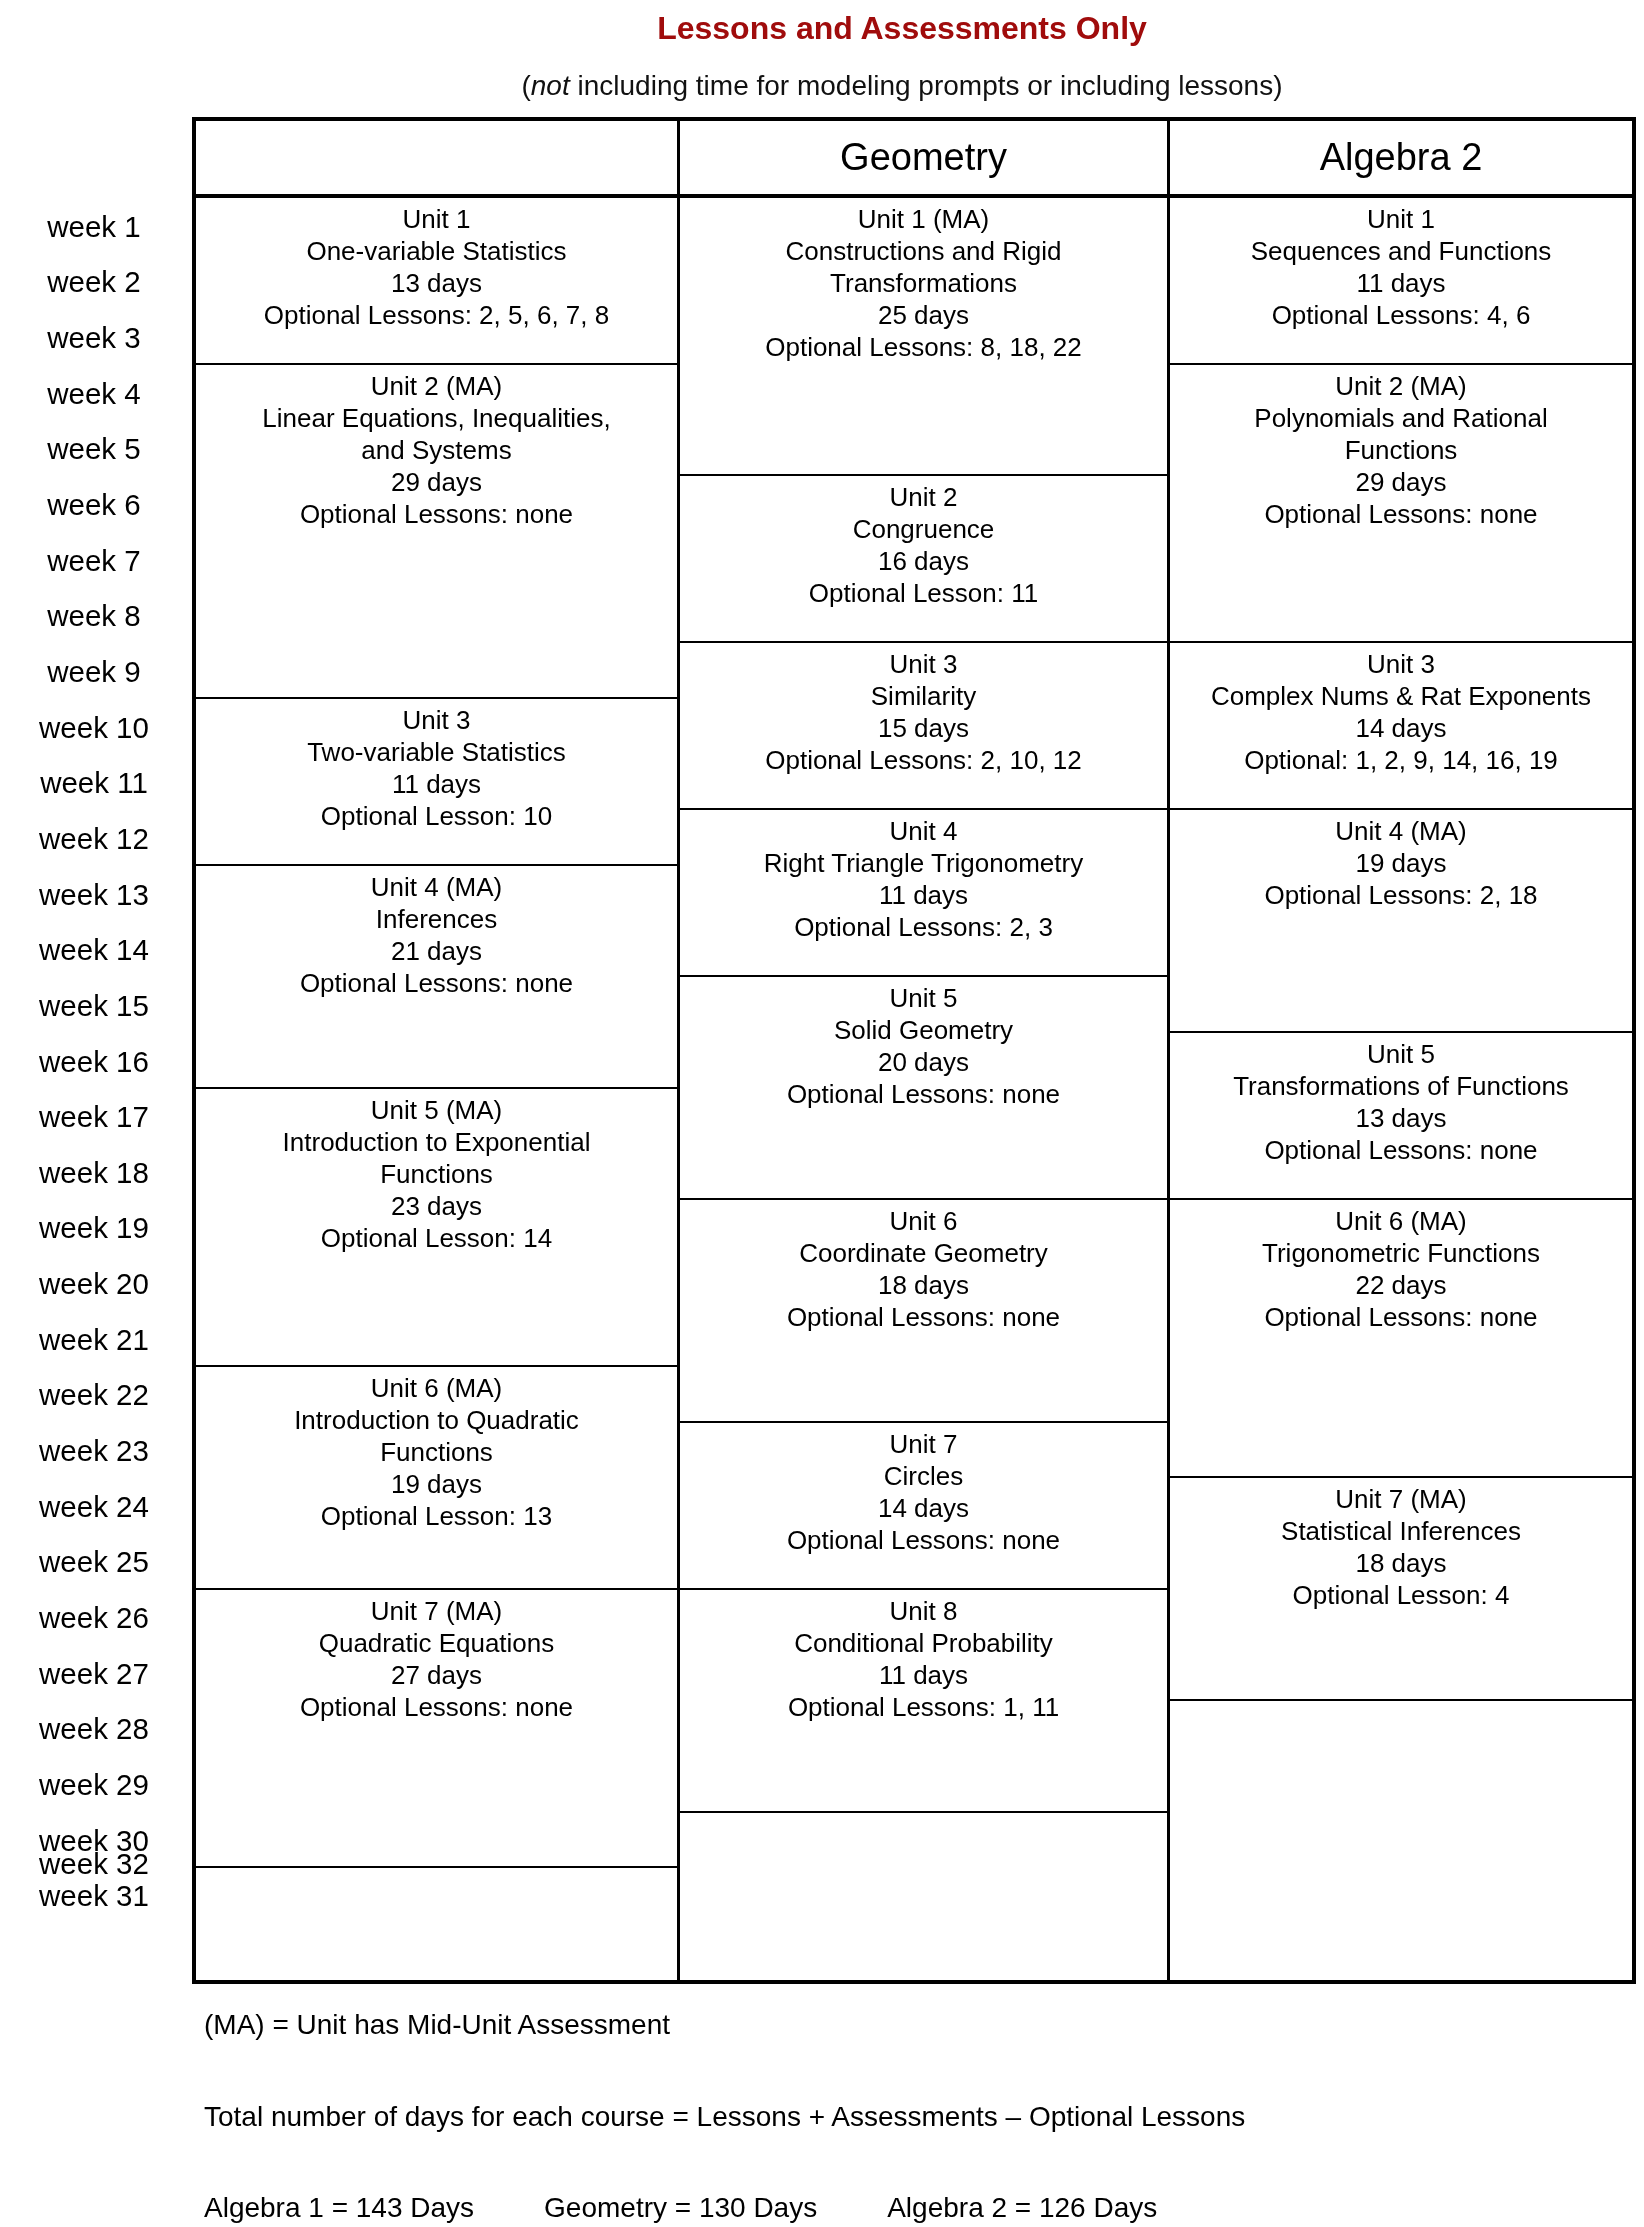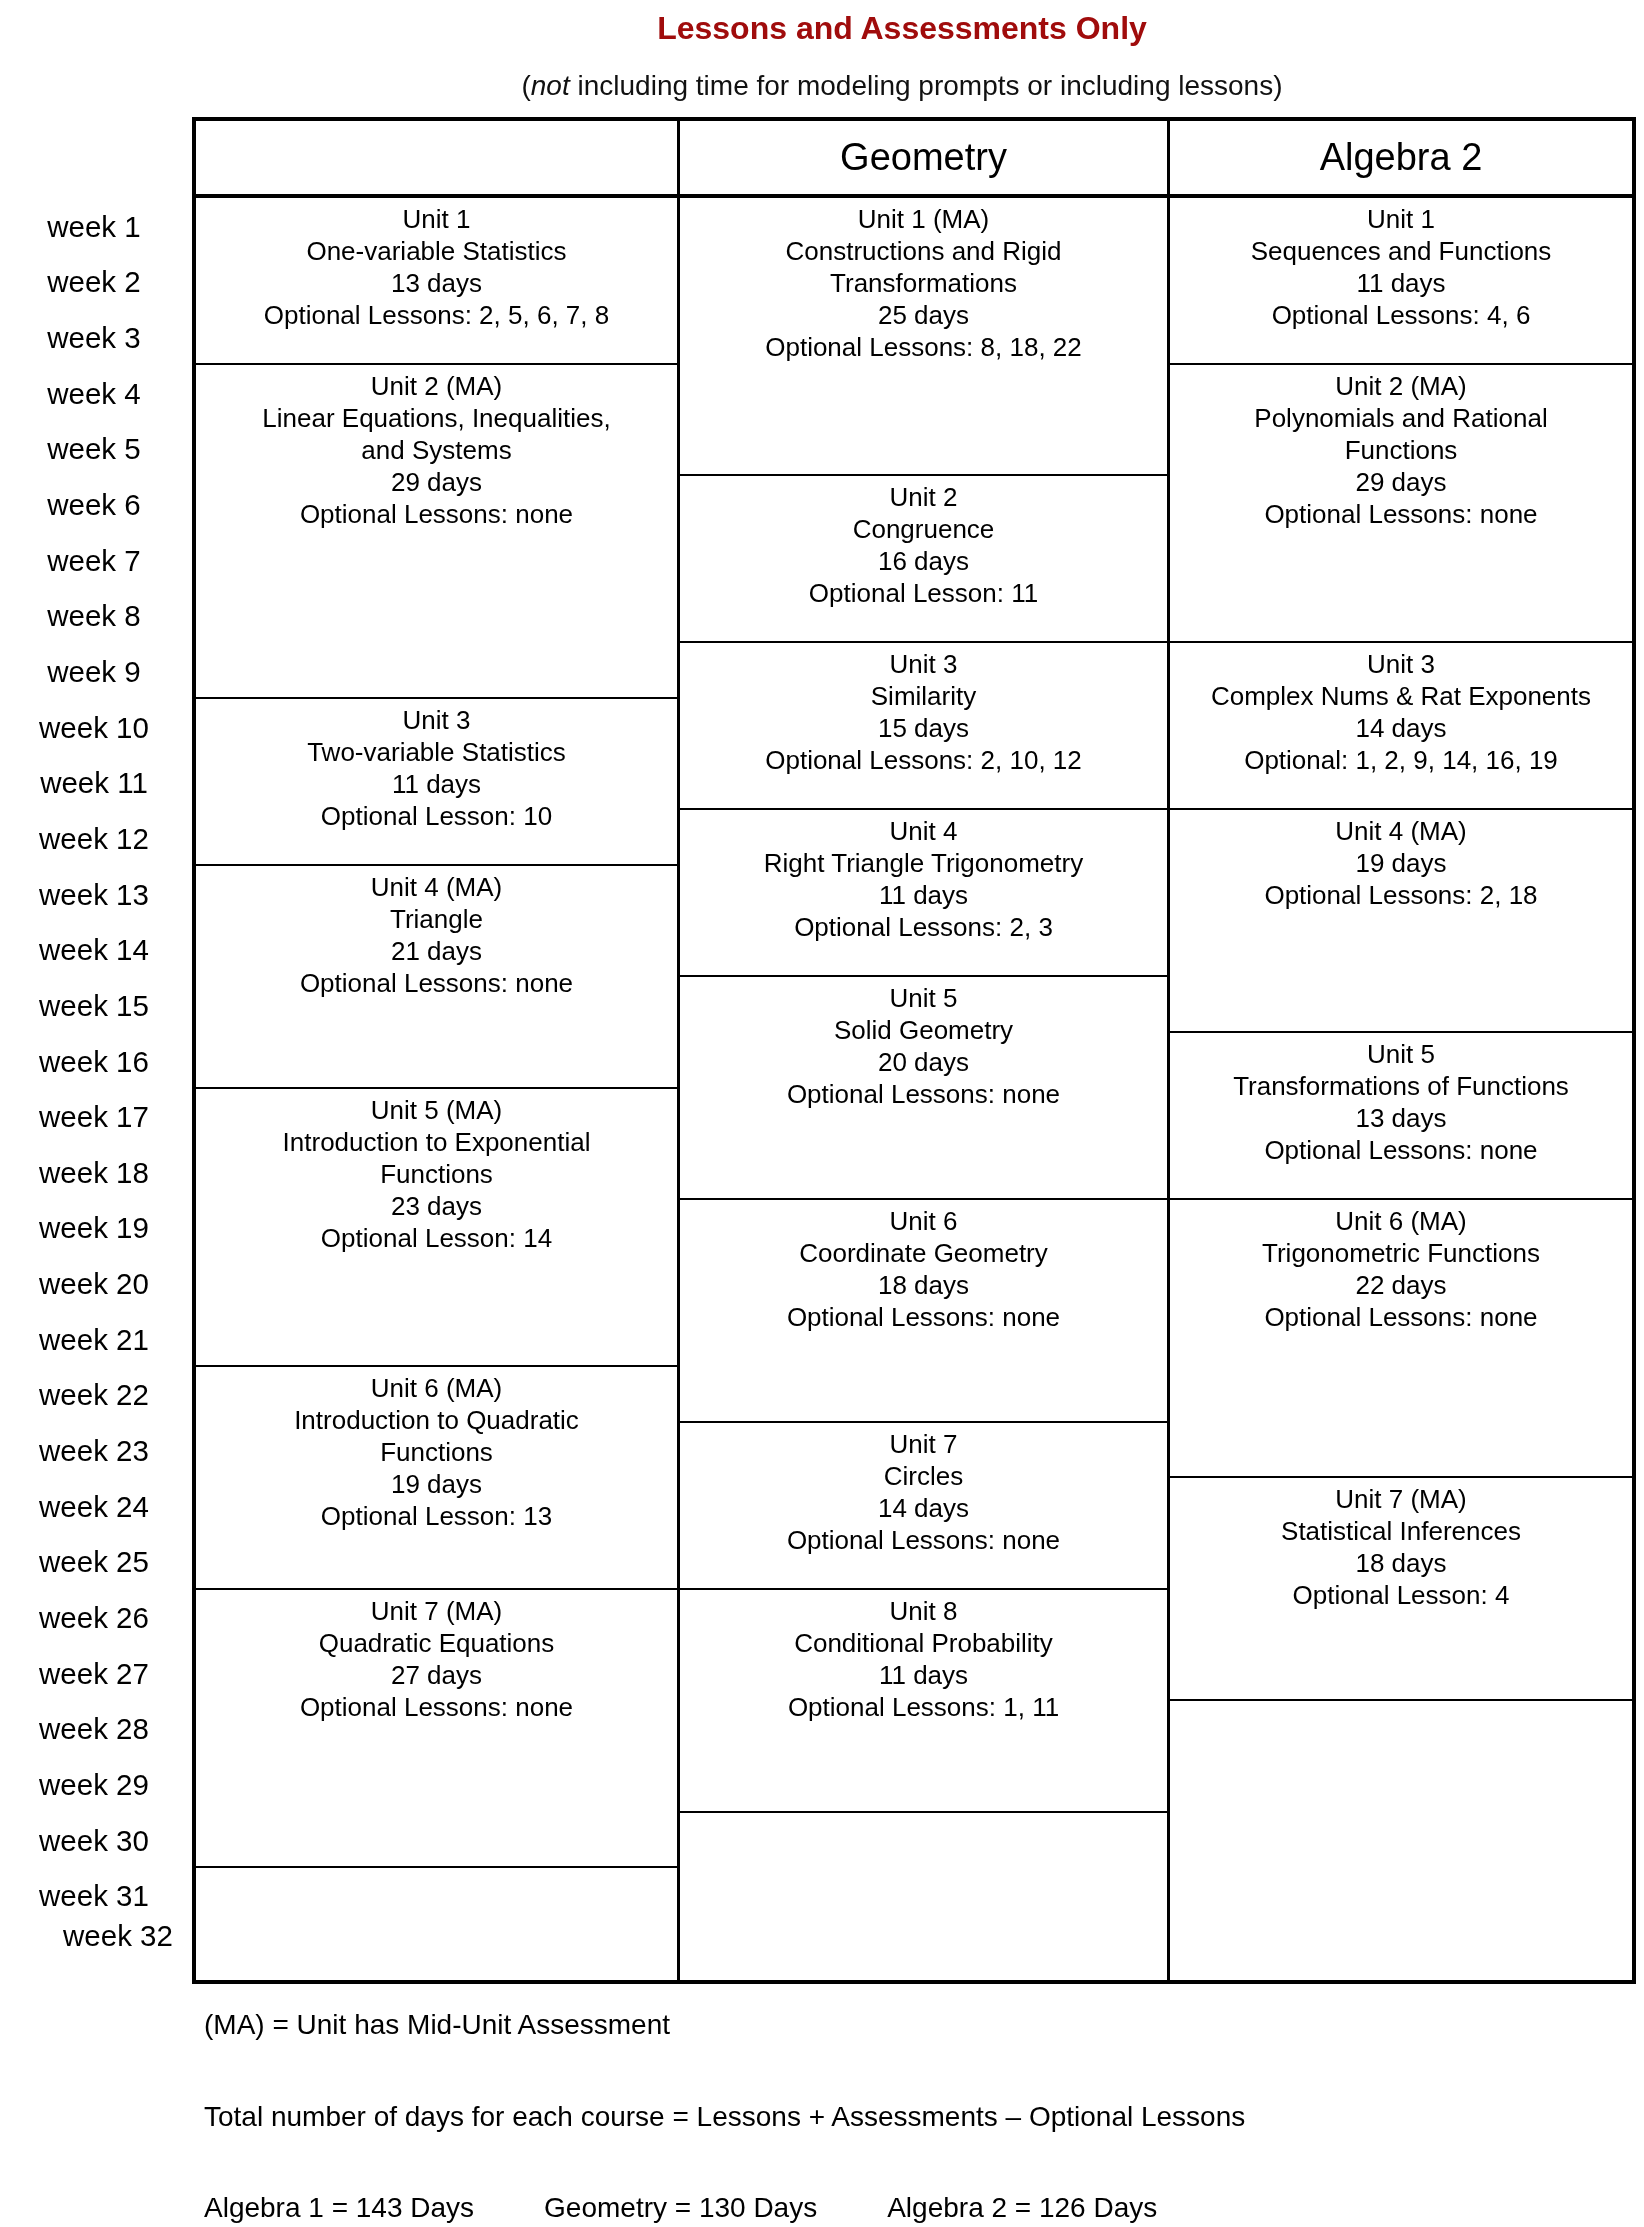--- a/index.html
+++ b/index.html
@@ -78,21 +78,21 @@
       <div class="week-label" style="top: 1367px; height: 56px;">week 22</div>
       <div class="week-label" style="top: 1423px; height: 56px;">week 23</div>
       <div class="week-label" style="top: 1479px; height: 56px;">week 24</div>
       <div class="week-label" style="top: 1534px; height: 56px;">week 25</div>
       <div class="week-label" style="top: 1590px; height: 56px;">week 26</div>
       <div class="week-label" style="top: 1646px; height: 56px;">week 27</div>
       <div class="week-label" style="top: 1701px; height: 56px;">week 28</div>
       <div class="week-label" style="top: 1757px; height: 56px;">week 29</div>
       <div class="week-label" style="top: 1813px; height: 56px;">week 30</div>
       <div class="week-label" style="top: 1868px; height: 56px;">week 31</div>
-      <div class="week-label" style="top: 1908px; height: 56px; margin-left: 24px;">week 32</div>
+      <div class="week-label" style="top: 1836px; height: 56px;">week 32</div>
     </div>
 
   <div id="grid">
     <div class="header-sep" style="top:73px;"></div>
   <div class="vdivider" style="left: 481px;"></div>
       <div class="vdivider" style="left: 971px;"></div>
       <div class="unit-cell has-bottom" style="left: 0px; width: 481px; top: 77px; height: 167px;">
         <span class="unit-line"><span>Unit 1</span></span>
         <span class="unit-line"><span class="unit-title">One-variable Statistics</span></span>
         <span class="unit-line"><span>13 days</span></span>
@@ -105,21 +105,21 @@
         <span class="unit-line"><span>Optional Lessons: none</span></span>
       </div>
       <div class="unit-cell has-bottom" style="left: 0px; width: 481px; top: 578px; height: 167px;">
         <span class="unit-line"><span>Unit 3</span></span>
         <span class="unit-line"><span class="unit-title">Two-variable Statistics</span></span>
         <span class="unit-line"><span>11 days</span></span>
         <span class="unit-line"><span>Optional Lesson: 10</span></span>
       </div>
       <div class="unit-cell has-bottom" style="left: 0px; width: 481px; top: 745px; height: 223px;">
         <span class="unit-line"><span>Unit 4 (MA)</span></span>
-        <span class="unit-line"><span class="unit-title">Triangle</span></span>
+        <span class="unit-line"><span class="unit-title">Inferences</span></span>
         <span class="unit-line"><span>21 days</span></span>
         <span class="unit-line"><span>Optional Lessons: none</span></span>
       </div>
       <div class="unit-cell has-bottom" style="left: 0px; width: 481px; top: 968px; height: 278px;">
         <span class="unit-line"><span>Unit 5 (MA)</span></span>
         <span class="unit-line"><span class="unit-title">Introduction to Exponential Functions</span></span>
         <span class="unit-line"><span>23 days</span></span>
         <span class="unit-line"><span>Optional Lesson: 14</span></span>
       </div>
       <div class="unit-cell has-bottom" style="left: 0px; width: 481px; top: 1246px; height: 223px;">

